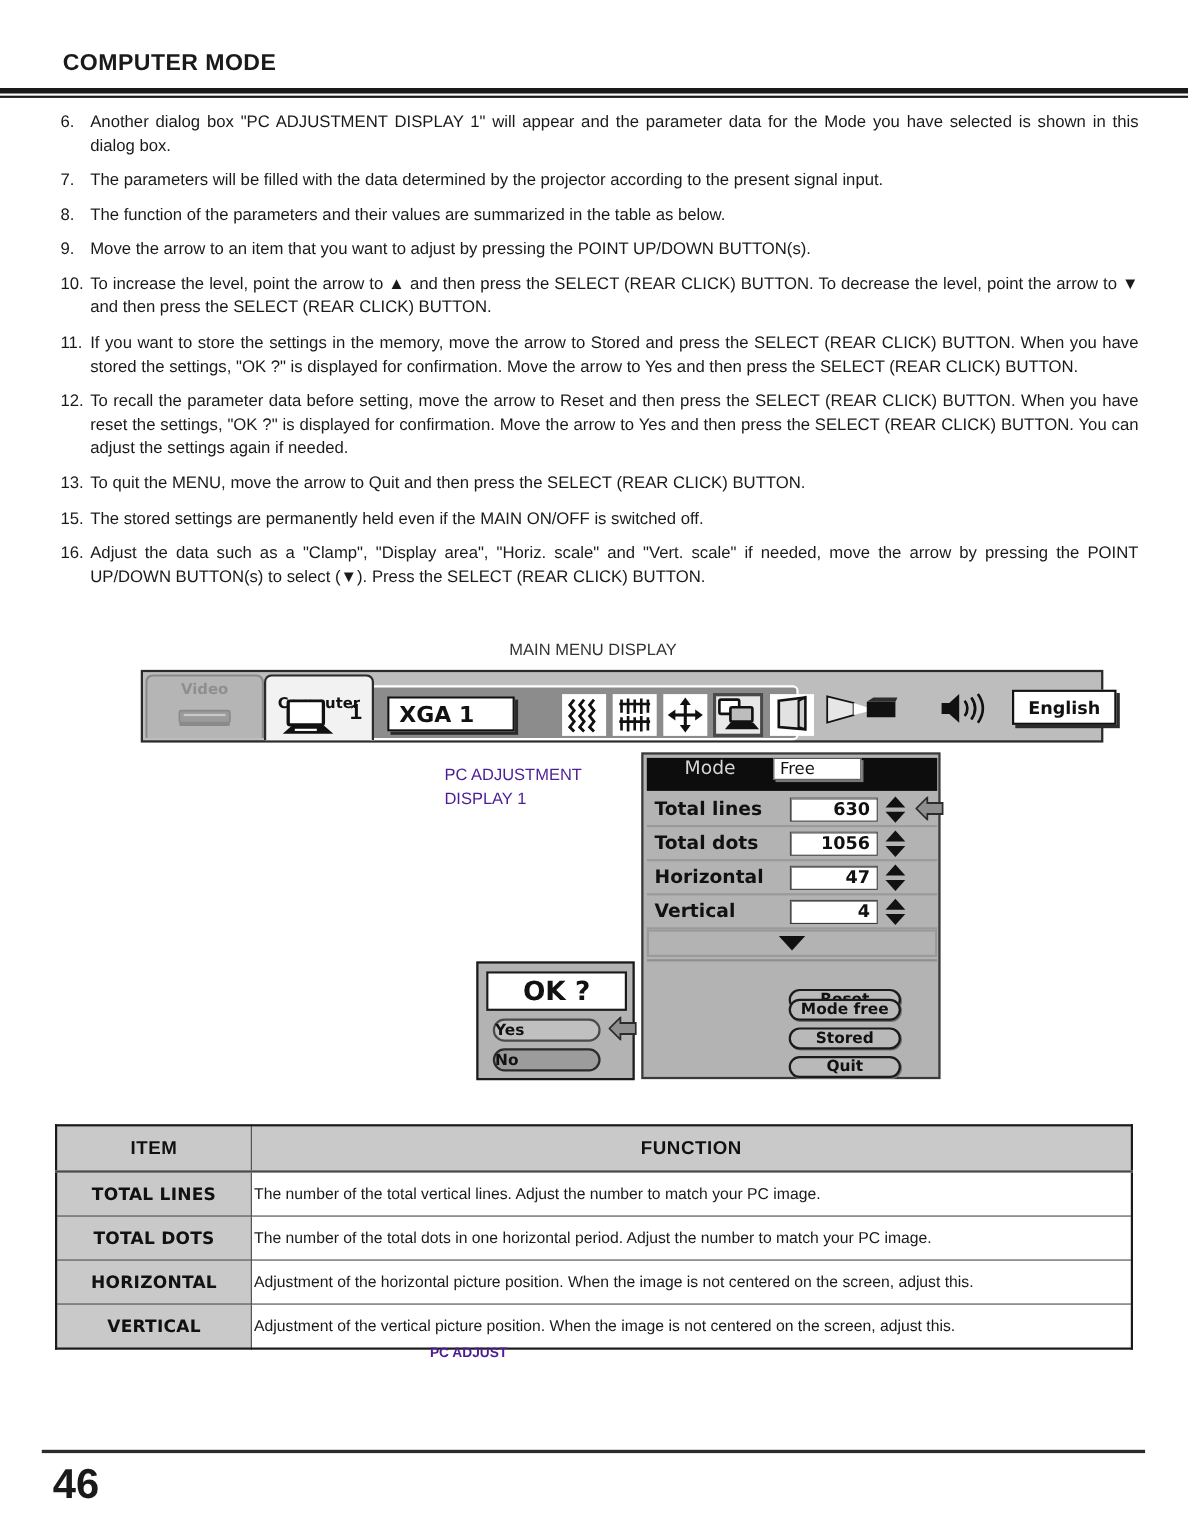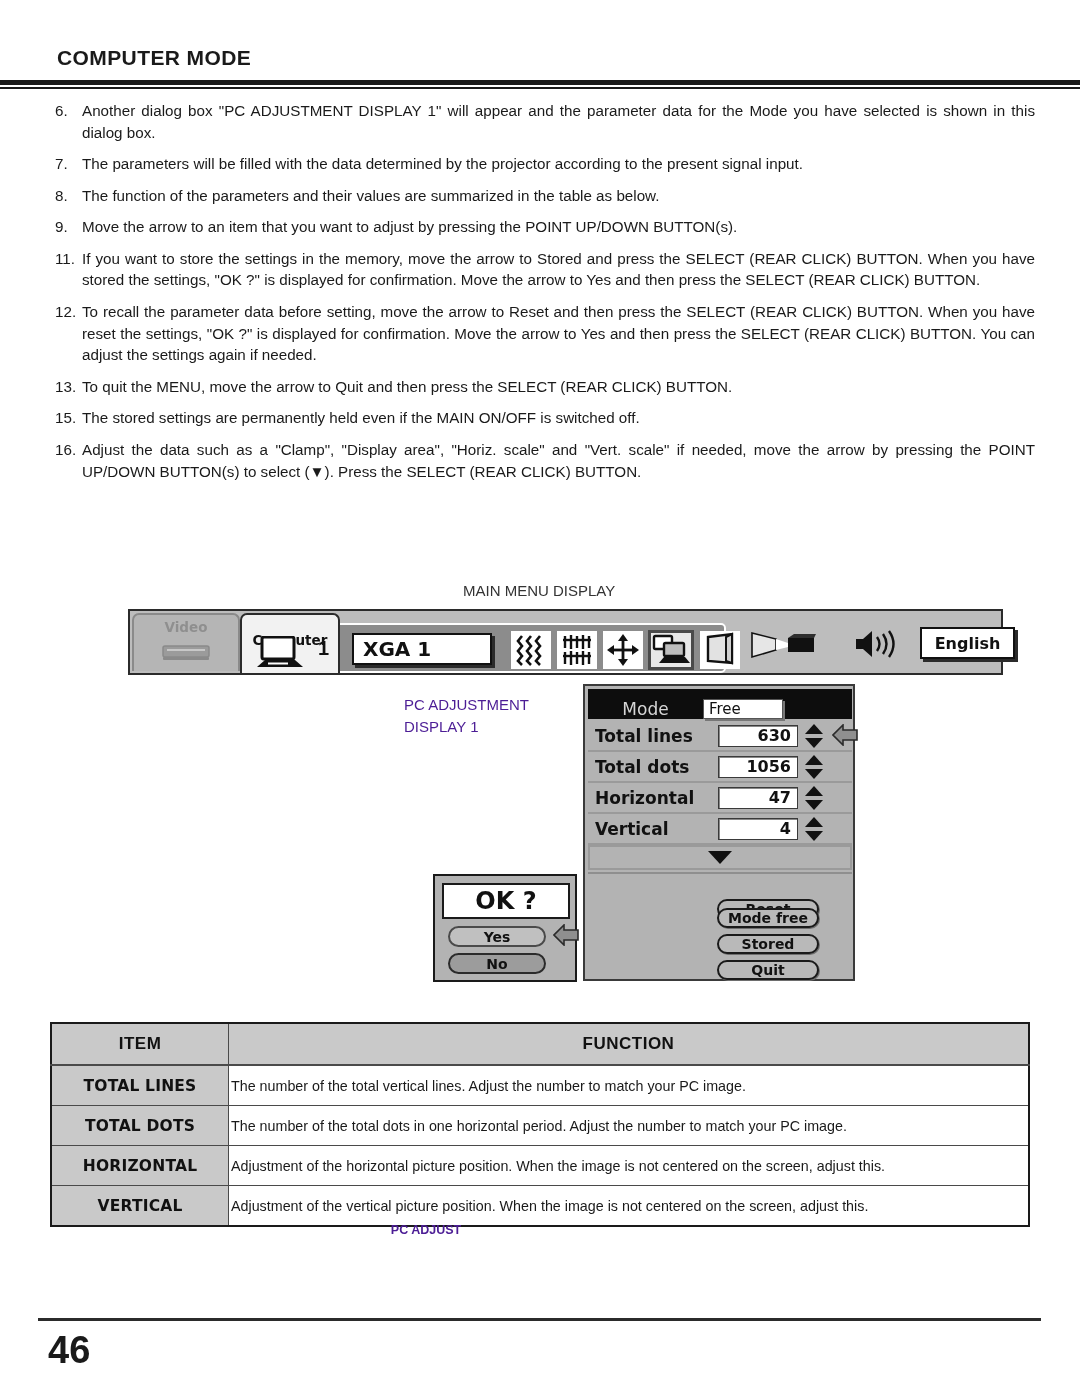--- a/index.html
+++ b/index.html
@@ -172,21 +172,21 @@
     width: 200px;
     text-align: center;
     font-size: 12.5px;
     font-weight: bold;
     color: #4c1d95;
     z-index: 6;
   }
   .mode-field {
     position: absolute;
     left: 17px; top: 8px;
-    width: 140px; height: 32px;
+    width: 116px; height: 32px;
     background: #ffffff;
     border: 2px solid #111;
     box-shadow: 3px 3px 0 #2b2b2b;
     box-sizing: border-box;
     display: flex;
     align-items: center;
     padding-left: 9px;
   }
   .mode-field span {
     font-size: 20px;
@@ -262,21 +262,21 @@
     background: #b3b3b3;
     border: 2px solid #3a3a3a;
     box-sizing: border-box;
   }
   .pcpanel-mode {
     position: absolute;
     left: 3px; top: 3px;
     width: 264px; height: 30px;
     background: #0d0d0d;
     display: flex;
-    align-items: flex-end;
+    align-items: flex-start;
   }
   .pcpanel-mode .m-label {
     width: 115px;
     text-align: center;
     font-size: 17px;
     color: #d6d6d6;
     font-family: "DejaVu Sans", sans-serif;
   }
   .pcpanel-mode .m-value {
     width: 80px; height: 20px;
@@ -412,21 +412,20 @@
   }
   .okbtn {
     position: absolute;
     left: 13px;
     width: 98px; height: 21px;
     border: 2px solid #4a4a4a;
     border-radius: 11px;
     box-sizing: border-box;
     display: flex;
     align-items: center;
-    justify-content: center;
   }
   .okbtn span {
     font-size: 14px;
     font-weight: bold;
     color: #111;
     font-family: "DejaVu Sans", sans-serif;
   }
   .okbtn-yes { top: 50px; background: #c0c0c0; }
   .okbtn-no  { top: 77px; background: #9c9c9c; border-color: #2b2b2b; }
   .ok-pointer {
@@ -511,20 +510,24 @@
     <div class="step-num">7.</div>
     <div class="step-text nojust">The parameters will be filled with the data determined by the projector according to the present signal input.</div>
   </div>
   <div class="step">
     <div class="step-num">8.</div>
     <div class="step-text nojust">The function of the parameters and their values are summarized in the table as below.</div>
   </div>
   <div class="step">
     <div class="step-num">9.</div>
     <div class="step-text nojust">Move the arrow to an item that you want to adjust by pressing the POINT UP/DOWN BUTTON(s).</div>
+  </div>
+  <div class="step">
+    <div class="step-num">10.</div>
+    <div class="step-text">To increase the level, point the arrow to ▲ and then press the SELECT (REAR CLICK) BUTTON. To decrease the level, point the arrow to ▼ and then press the SELECT (REAR CLICK) BUTTON.</div>
   </div>
   <div class="step">
     <div class="step-num">11.</div>
     <div class="step-text">If you want to store the settings in the memory, move the arrow to Stored and press the SELECT (REAR CLICK) BUTTON. When you have stored the settings, "OK ?" is displayed for confirmation.  Move the arrow to Yes and then press the SELECT (REAR CLICK) BUTTON.</div>
   </div>
   <div class="step">
     <div class="step-num">12.</div>
     <div class="step-text">To recall the parameter data before setting, move the arrow to Reset and then press the SELECT (REAR CLICK) BUTTON. When you have reset the settings, "OK ?" is displayed for confirmation. Move the arrow to Yes and then press the SELECT (REAR CLICK) BUTTON. You can adjust the settings again if needed.</div>
   </div>
   <div class="step">

